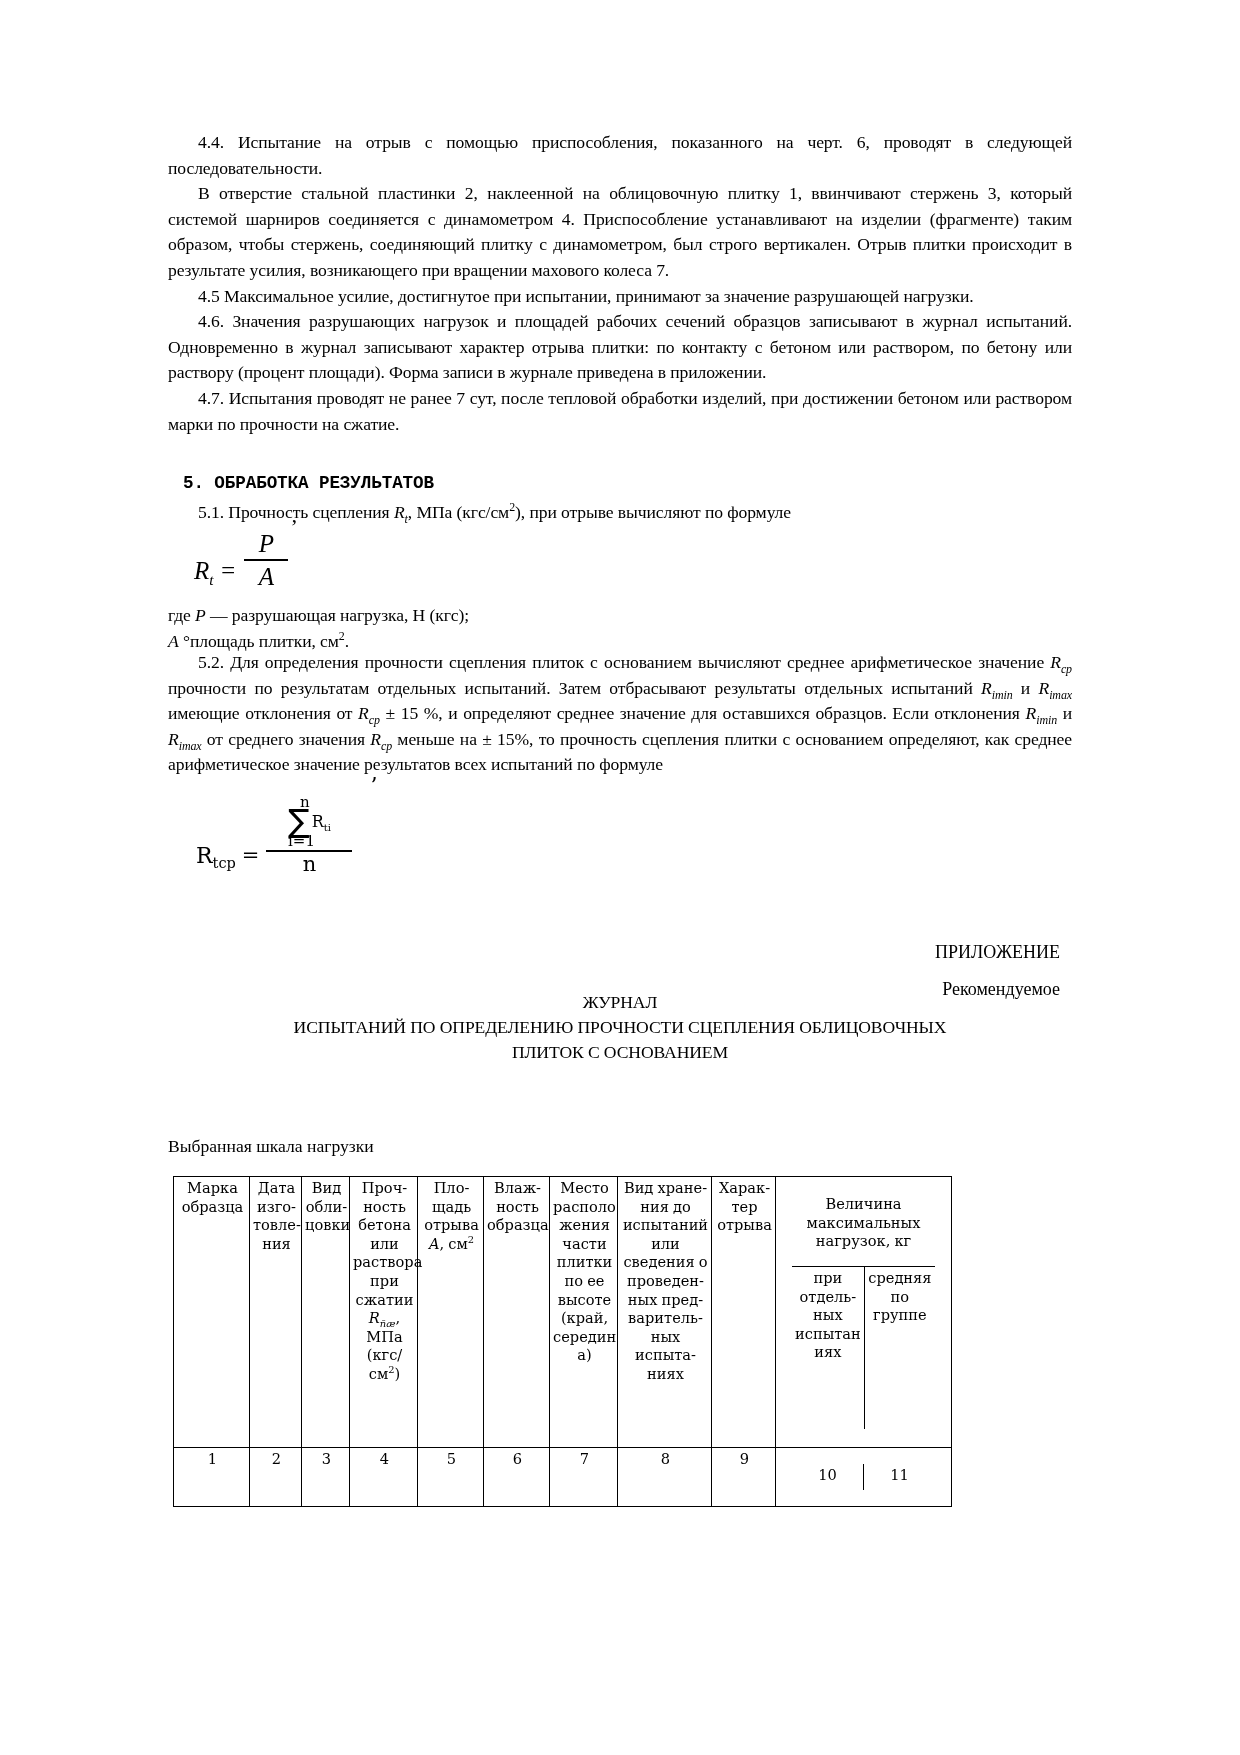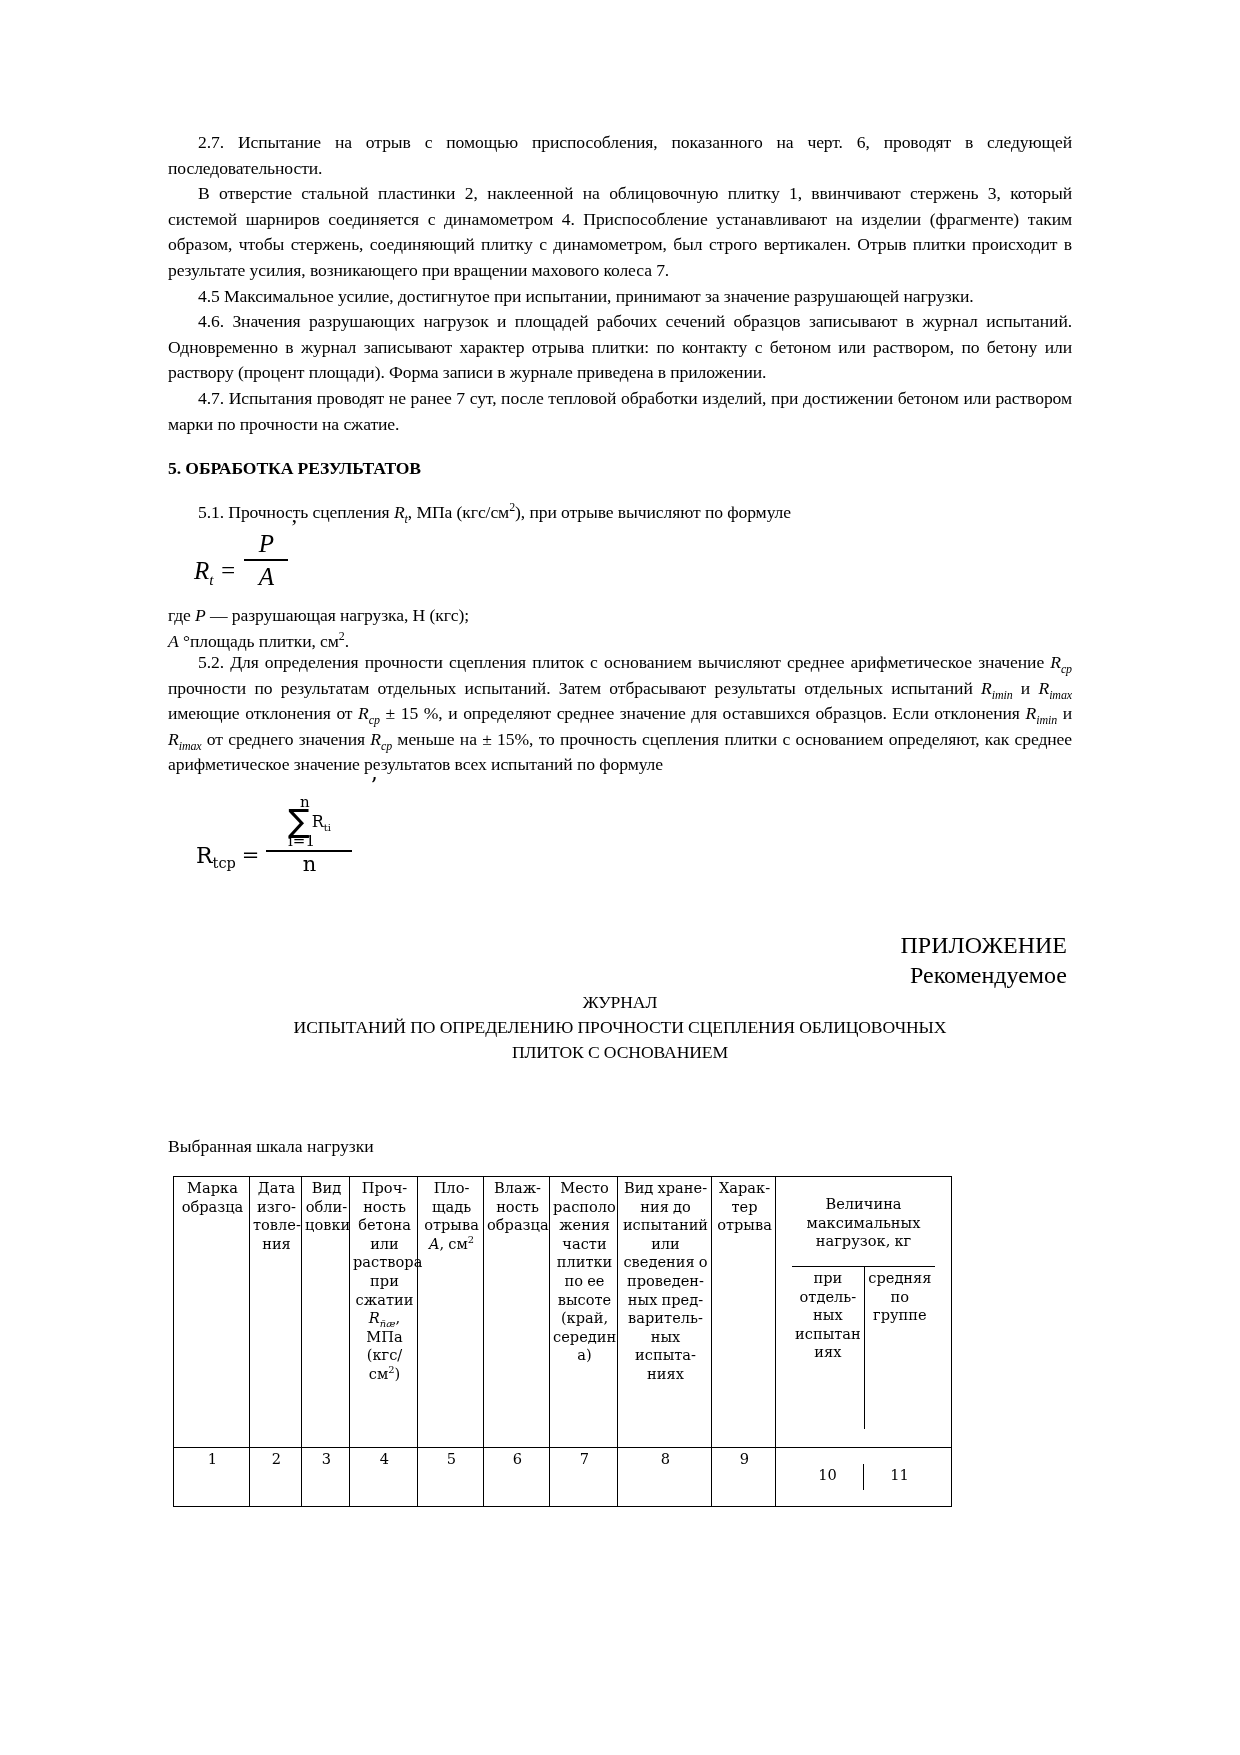--- a/index.html
+++ b/index.html
@@ -47,22 +47,23 @@
     font-size: 0.68em;
     vertical-align: sub;
     line-height: 0;
     font-style: italic;
   }
 
   
   .sec-heading {
     font-size: 17.6px;
     font-weight: bold;
-    margin: 0;
+    margin: 15px;
     letter-spacing: -0.1px;
+    font-family: Liberation Mono, monospace;
   }
 
   
   .formula-1 {
     position: relative;
     height: 86px;
     margin-left: 26px;
   }
   .f1-inner {
     display: inline-flex;
@@ -192,23 +193,23 @@
   .f2-tick {
     position: absolute;
     left: 104px;
     top: -22px;
     font-size: 22px;
   }
 
   
   .appendix {
     text-align: right;
-    font-size: 24px;
+    font-size: 18px;
     line-height: 25px;
-    margin: 5px;
+    margin: 12px;
   }
 
   
   .journal-title {
     text-align: center;
     font-size: 17.6px;
     line-height: 25px;
     margin: 0;
     letter-spacing: -0.1px;
   }
@@ -286,21 +287,21 @@
   }
   .hg-sub.left { border-right: 1.4px solid #000; }
   .justify-cell { text-align: justify; }
 </style>
 </head>
 <body>
 
 <div class="page">
 
   <div style="position:absolute; left:0; top:130px; width:904px;">
-    <p class="para first-indent">2.7. Испытание на отрыв с помощью приспособления, показанного на черт. 6, проводят в следующей последовательности.</p>
+    <p class="para first-indent">4.4. Испытание на отрыв с помощью приспособления, показанного на черт. 6, проводят в следующей последовательности.</p>
     <p class="para first-indent">В отверстие стальной пластинки 2, наклеенной на облицовочную плитку 1, ввинчивают стержень 3, который системой шарниров соединяется с динамометром 4. Приспособление устанавливают на изделии (фрагменте) таким образом, чтобы стержень, соединяющий плитку с динамометром, был строго вертикален. Отрыв плитки происходит в результате усилия, возникающего при вращении махового колеса 7.</p>
     <p class="para first-indent">4.5 Максимальное усилие, достигнутое при испытании, принимают за значение разрушающей нагрузки.</p>
     <p class="para first-indent">4.6. Значения разрушающих нагрузок и площадей рабочих сечений образцов записывают в журнал испытаний. Одновременно в журнал записывают характер отрыва плитки: по контакту с бетоном или раствором, по бетону или раствору (процент площади). Форма записи в журнале приведена в приложении.</p>
     <p class="para first-indent">4.7. Испытания проводят не ранее 7 сут, после тепловой обработки изделий, при достижении бетоном или раствором марки по прочности на сжатие.</p>
   </div>
 
   <div style="position:absolute; left:0; top:458px; width:904px;">
     <div class="sec-heading">5. ОБРАБОТКА РЕЗУЛЬТАТОВ</div>
   </div>
 

